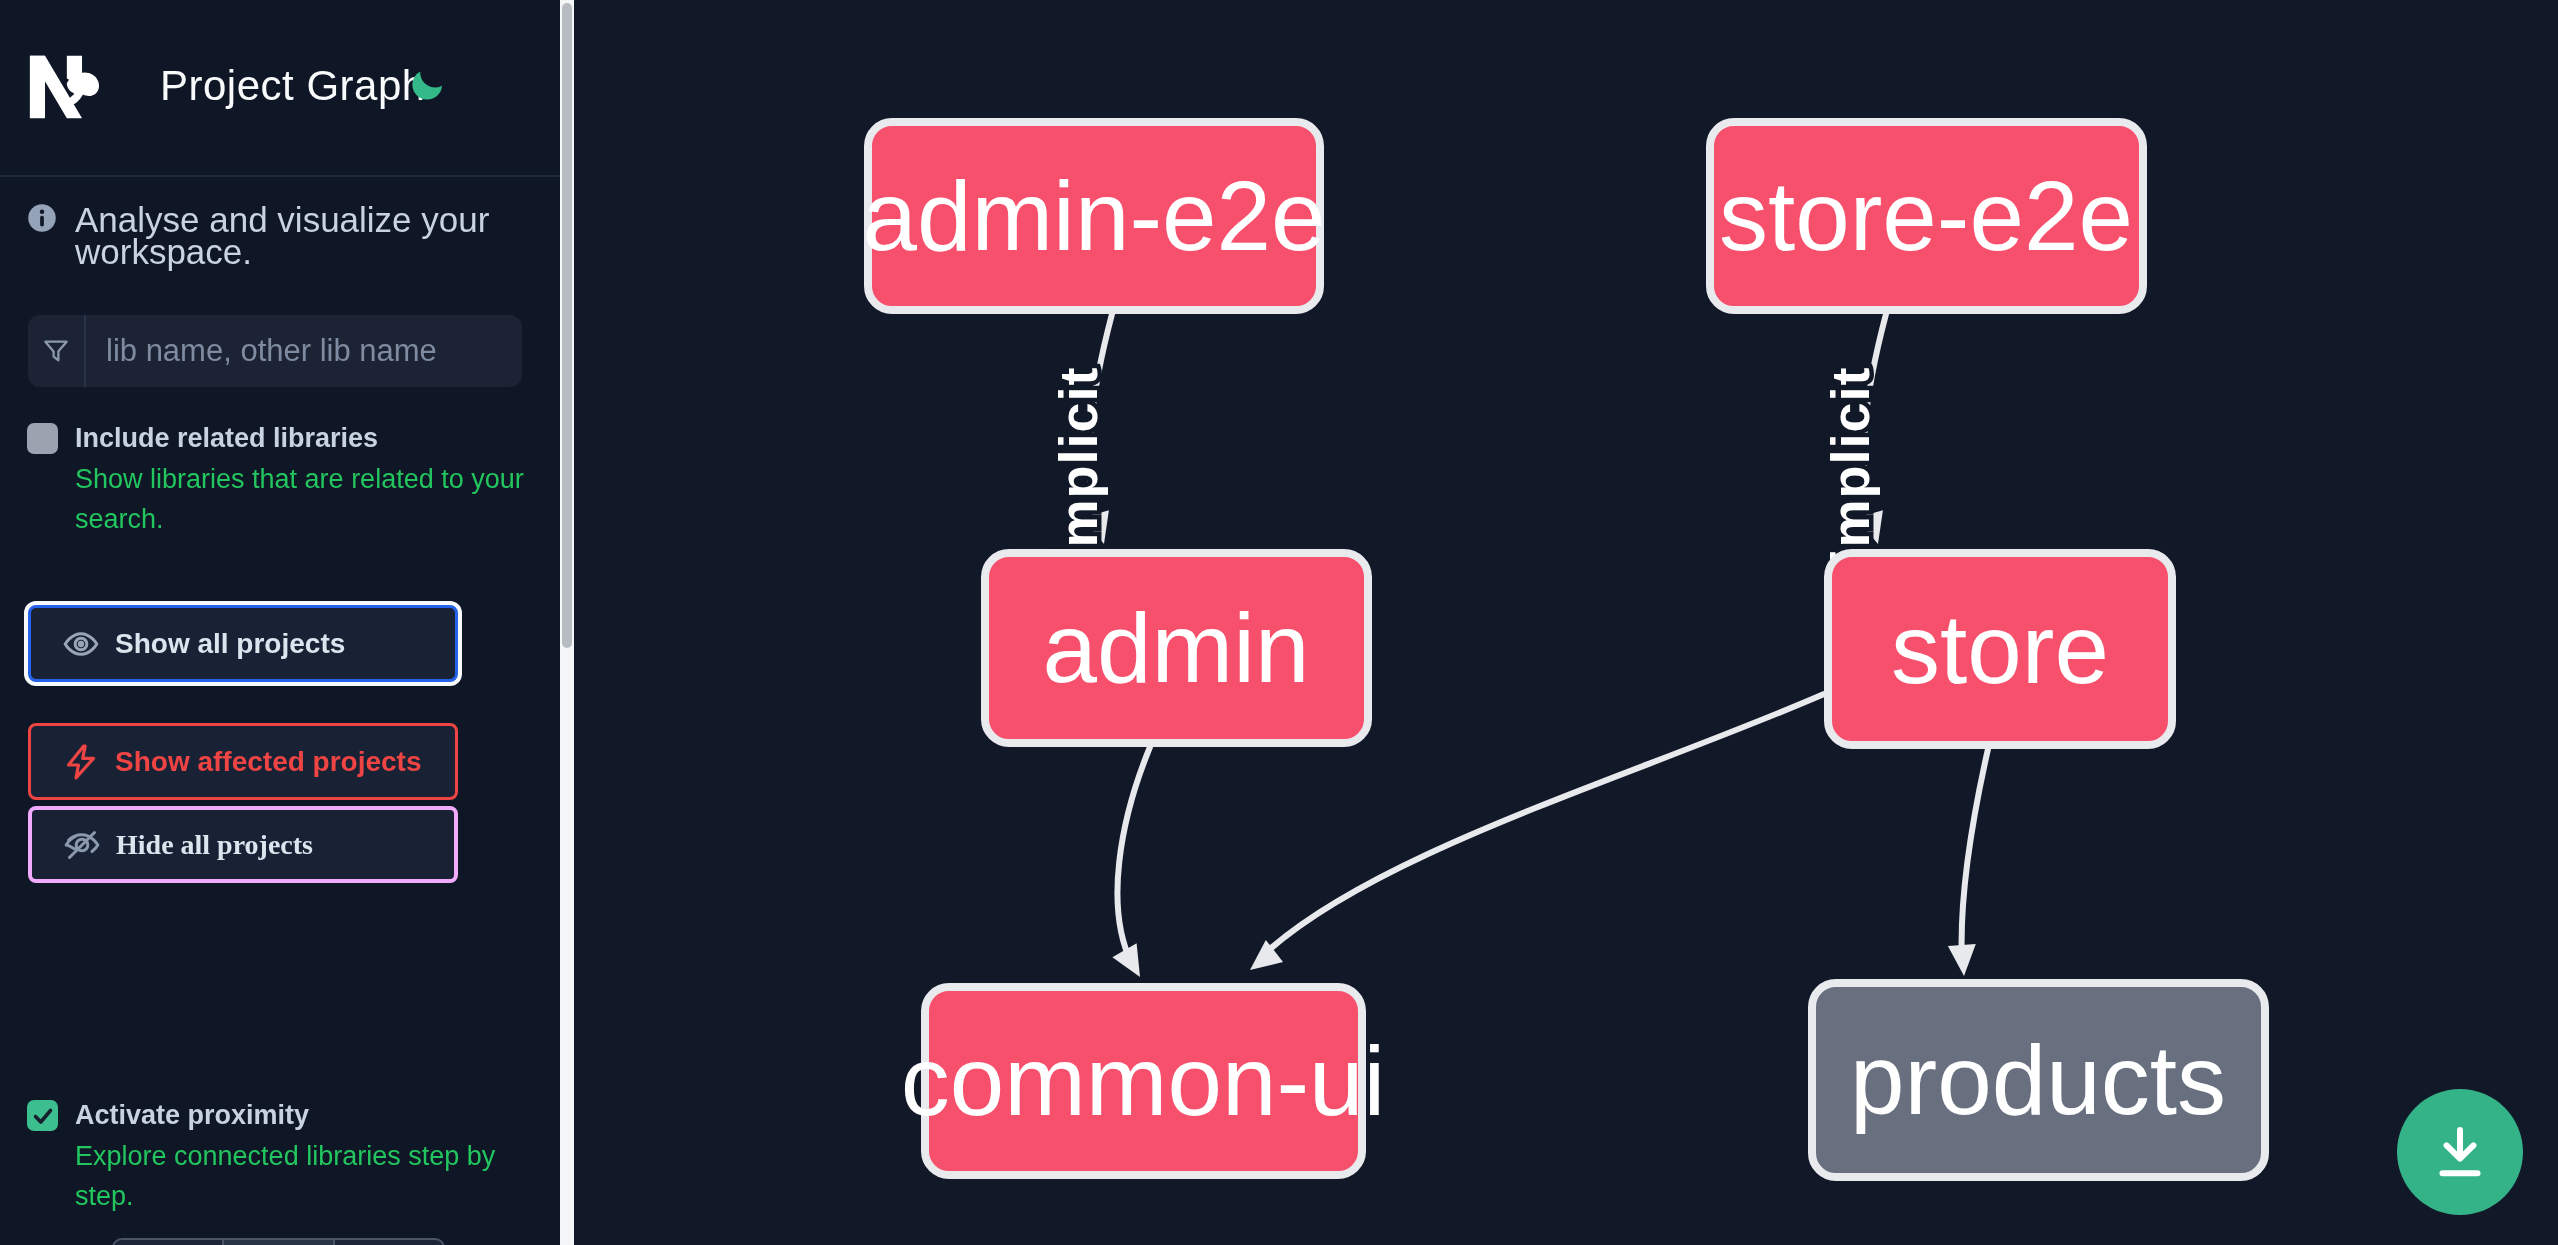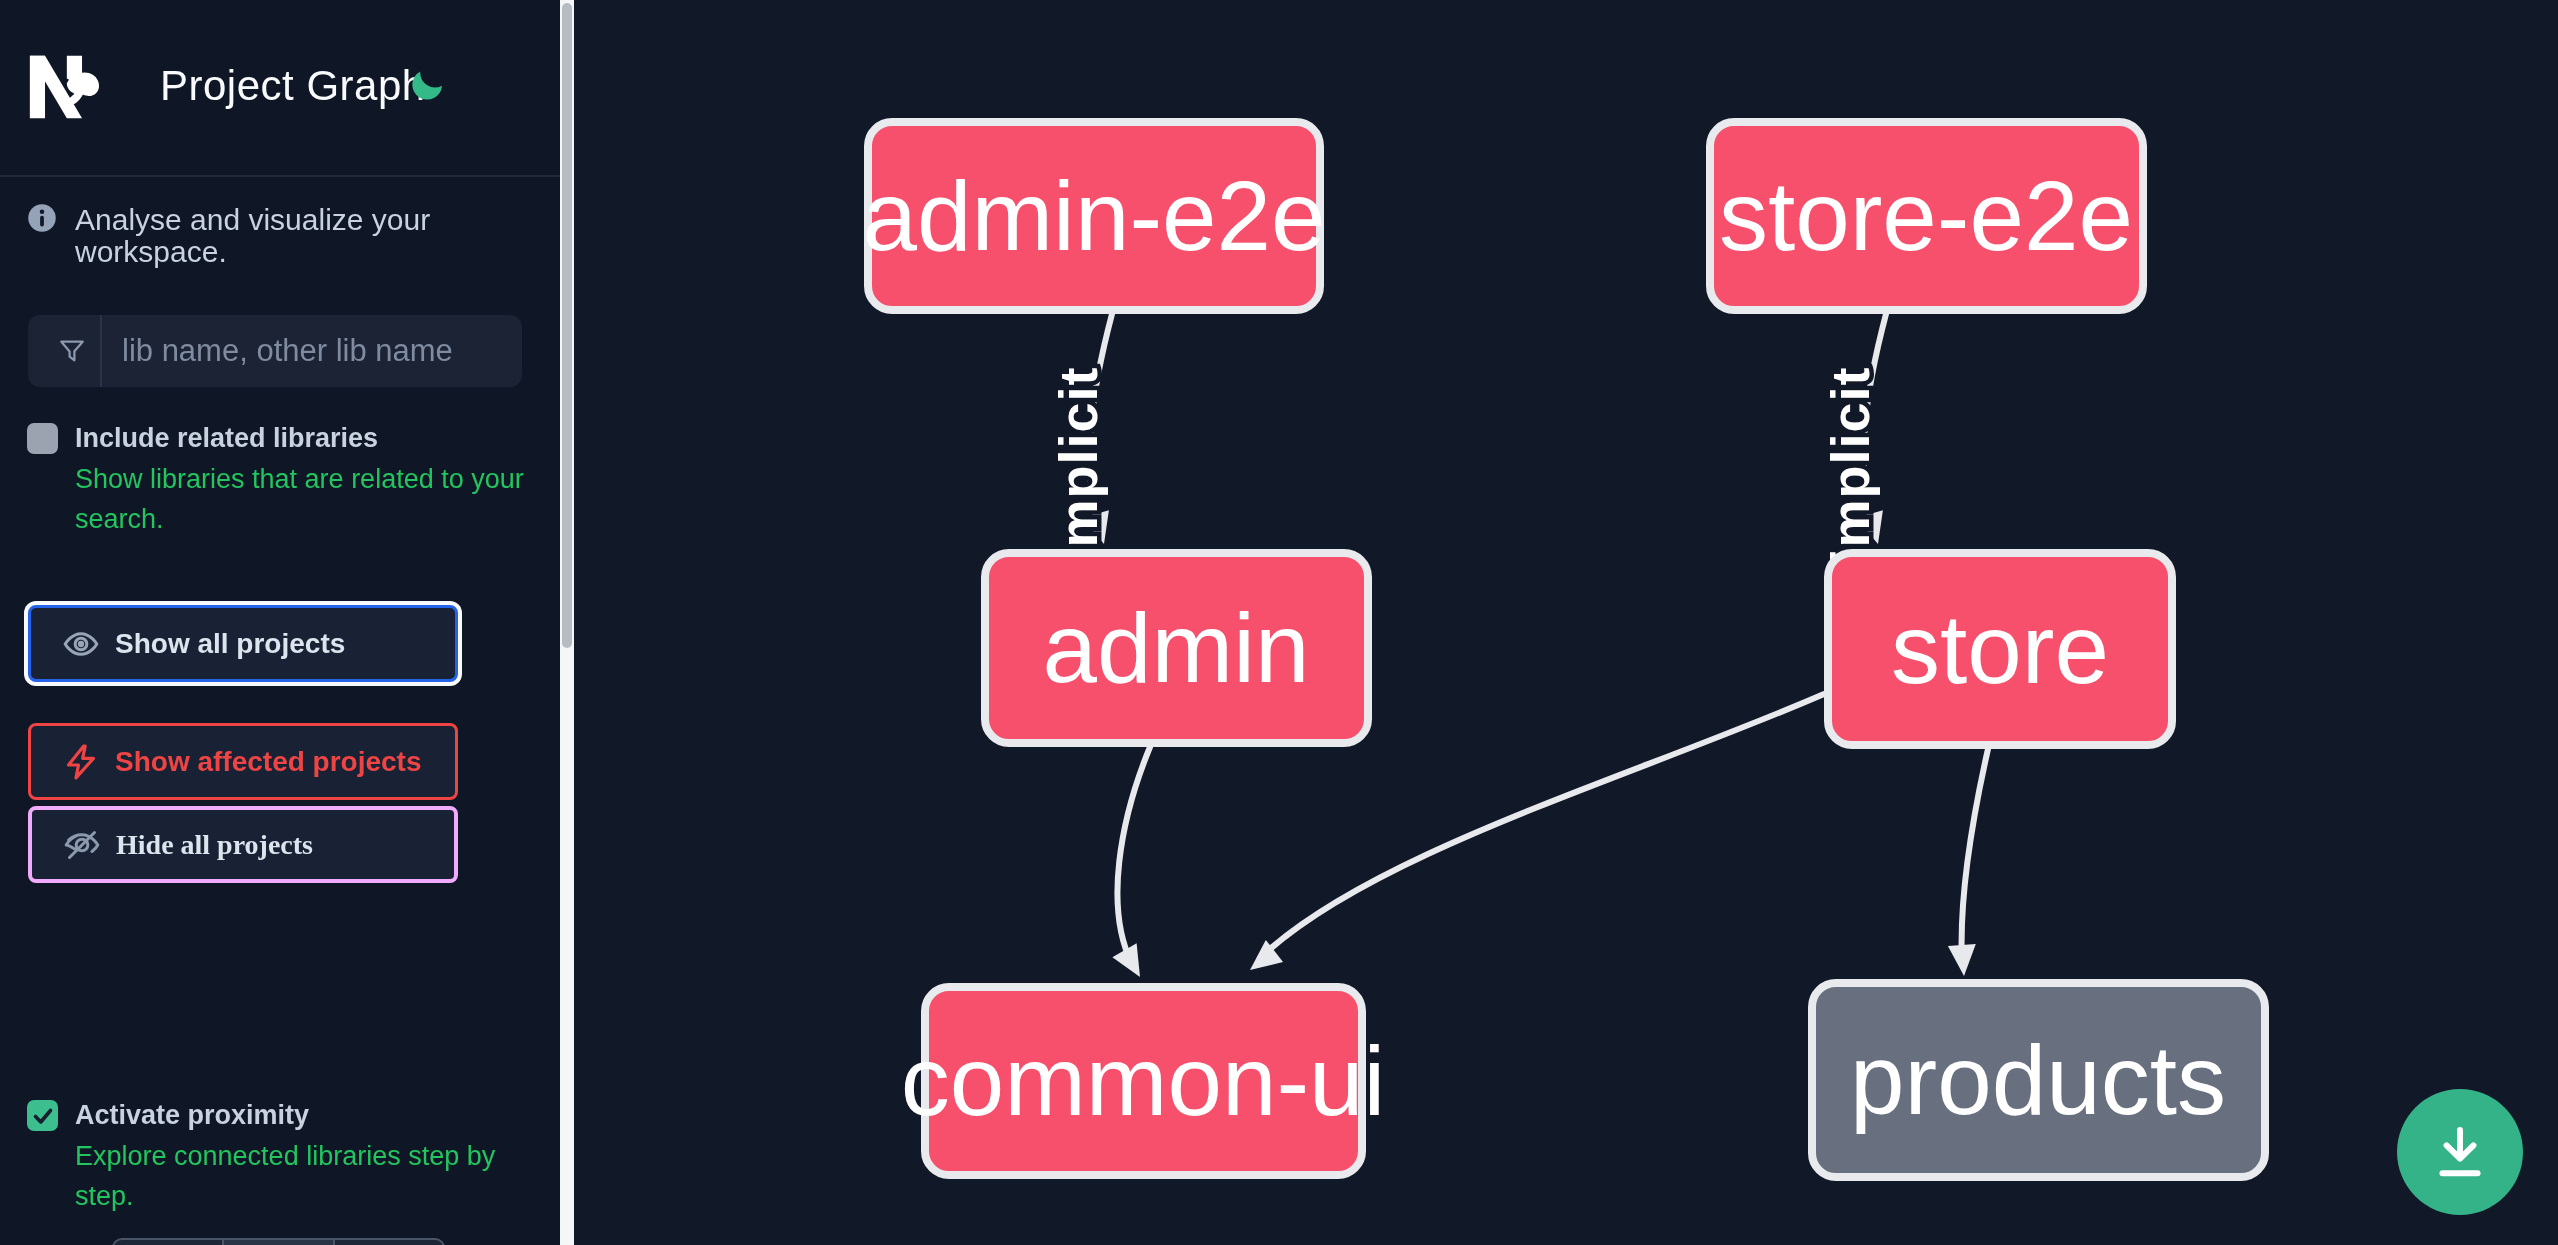--- a/index.html
+++ b/index.html
@@ -23,24 +23,24 @@
   
   .sidebar{position:absolute;left:0;top:0;width:560px;height:1245px;background:#0F1726;color:#C9D3DF;}
   .sb-header{position:absolute;left:0;top:0;width:560px;height:175px;}
   .logo{position:absolute;left:27px;top:52px;width:74px;height:70px;}
   .app-title{position:absolute;left:160px;top:62px;margin:0;font-size:42px;font-weight:400;color:#F8FAFC;letter-spacing:.5px;}
   .moon{position:absolute;left:408px;top:66px;width:38px;height:38px;cursor:pointer;}
   .sb-divider{position:absolute;left:0;top:175px;width:560px;height:2px;background:#1E293B;}
 
   .info-row{position:absolute;left:27px;top:203px;display:flex;align-items:flex-start;}
   .info-icon{width:30px;height:30px;flex:none;}
-  .tagline{margin:0 0 0 18px;font-size:30px;line-height:32px;color:#C9D3DF;padding-top:1px;}
+  .tagline{margin:0 0 0 18px;font-size:35px;line-height:32px;color:#C9D3DF;padding-top:1px;}
 
   .search{position:absolute;left:28px;top:315px;width:494px;height:72px;background:#1B2334;
-          border-radius:12px;display:flex;align-items:stretch;overflow:hidden;padding-left:16px;}
+          border-radius:12px;display:flex;align-items:stretch;overflow:hidden;}
   .search-icon-cell{width:58px;flex:none;display:flex;align-items:center;justify-content:center;
                     border-right:2px solid #2A3447;}
   .search input{flex:1;background:transparent;border:0;outline:none;color:#E2E8F0;
                 font-size:31px;padding:0 0 0 20px;font-family:inherit;}
   .search input::placeholder{color:#7E8BA0;}
 
   .toggle-row{position:absolute;left:27px;display:flex;align-items:flex-start;}
   .cbox{width:31px;height:31px;border-radius:7px;flex:none;margin-top:2px;}
   .cbox.gray{background:#9AA3AF;}
   .cbox.white{background:#FFFFFF;border:3px solid #9CA3AF;}

